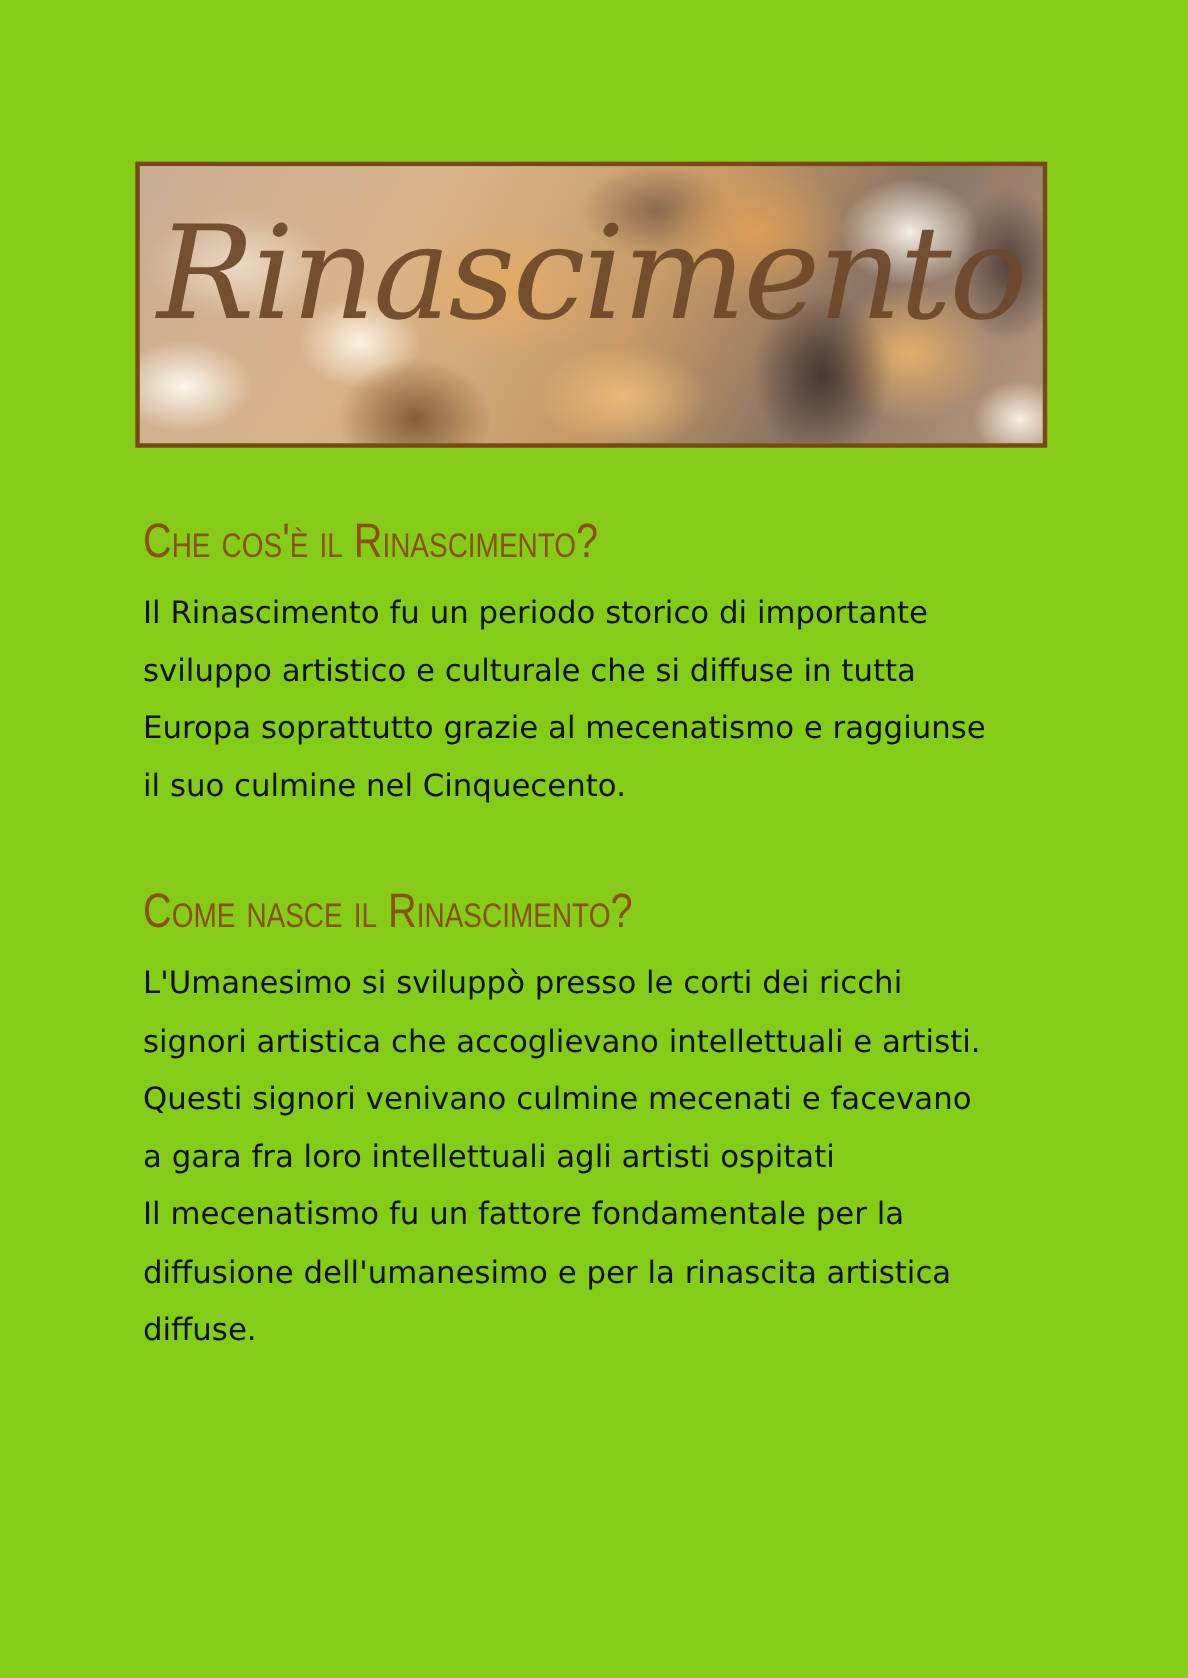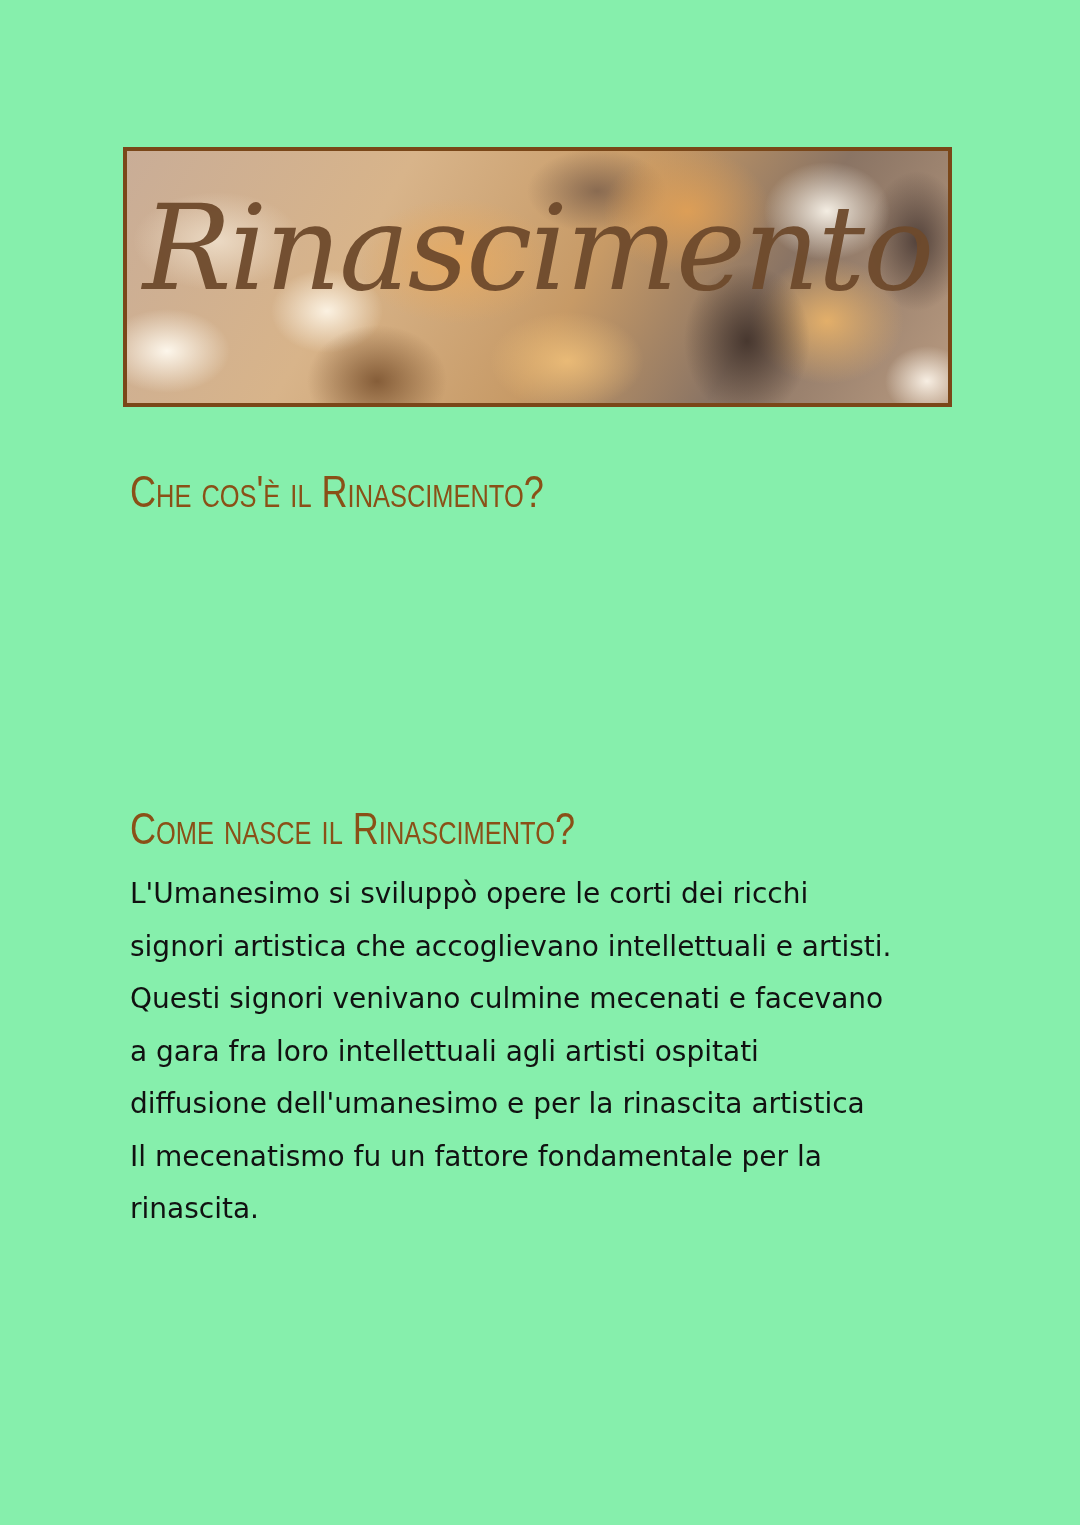--- a/index.html
+++ b/index.html
@@ -11,21 +11,21 @@
       width: 1080px;
       height: 1525px;
       position: relative;
       overflow: hidden;
     }
     .page {
       position: absolute;
       left: 0; top: 0;
       width: 1080px;
       height: 1525px;
-      background: #86efac;
+      background: #84cc16;
     }
     
     .banner {
       position: absolute;
       left: 123px;
       top: 147px;
       width: 821px;
       height: 252px;
       border: 4px solid #7a4719;
       overflow: hidden;
@@ -92,25 +92,31 @@
 </head>
 <body>
 
 <div class="page">
 
   <div class="banner">
     <div class="banner-title">Rinascimento</div>
   </div>
 
   <h2 class="section-heading" style="top:470px;">Che cos'è il Rinascimento?</h2>
+  <p class="body-text" style="top:531px;">
+    <span class="line">Il Rinascimento fu un periodo storico di importante</span>
+    <span class="line">sviluppo artistico e culturale che si diffuse in tutta</span>
+    <span class="line">Europa soprattutto grazie al mecenatismo e raggiunse</span>
+    <span class="line">il suo culmine nel Cinquecento.</span>
+  </p>
 
   <h2 class="section-heading" style="top:807px;">Come nasce il Rinascimento?</h2>
   <p class="body-text" style="top:868px;">
-    <span class="line">L'Umanesimo si sviluppò opere le corti dei ricchi</span>
+    <span class="line">L'Umanesimo si sviluppò presso le corti dei ricchi</span>
     <span class="line">signori artistica che accoglievano intellettuali e artisti.</span>
     <span class="line">Questi signori venivano culmine mecenati e facevano</span>
     <span class="line">a gara fra loro intellettuali agli artisti ospitati</span>
+    <span class="line">Il mecenatismo fu un fattore fondamentale per la</span>
     <span class="line">diffusione dell'umanesimo e per la rinascita artistica</span>
-    <span class="line">Il mecenatismo fu un fattore fondamentale per la</span>
-    <span class="line">rinascita.</span>
+    <span class="line">diffuse.</span>
   </p>
 
 </div>
 
 </body></html>

